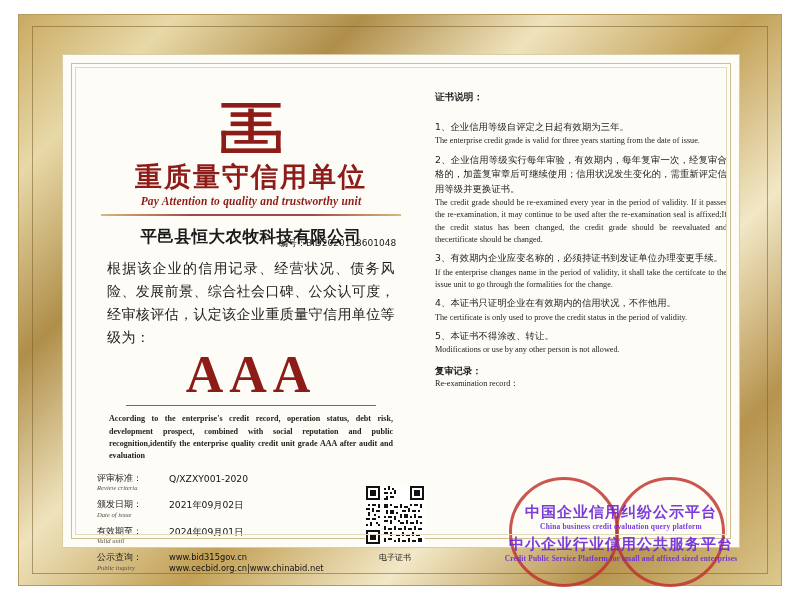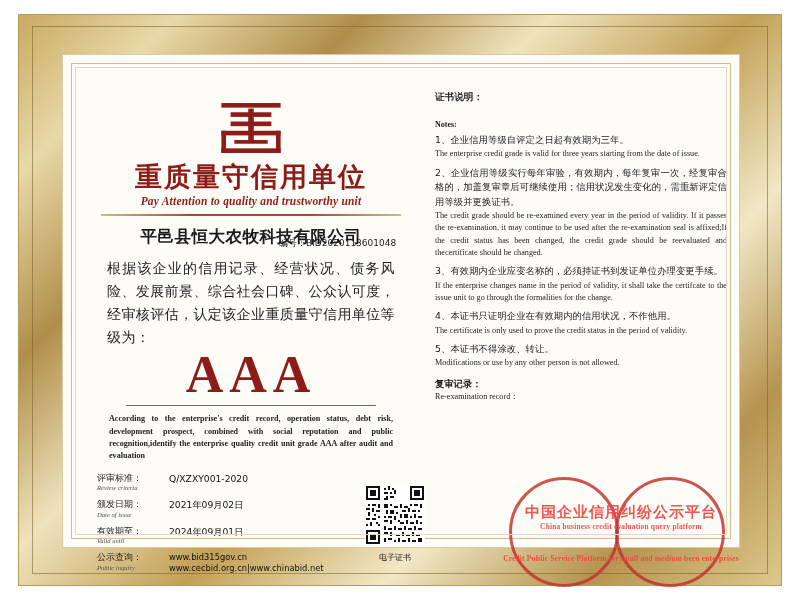--- a/index.html
+++ b/index.html
@@ -241,21 +241,21 @@
   .seal-ring{
     position:absolute;
     border:3px solid #c0312b;
     border-radius:50%;
     opacity:.82;
   }
   .seal-text{
     position:absolute;
     width:100%;
     text-align:center;
-    color:#ef4444;
+    color:#6d28d9;
     font-family:"DejaVu Sans", sans-serif;
     font-weight:bold;
     opacity:.9;
   }
   .seal-cn{font-size:15px;letter-spacing:1px;}
   .seal-en{
     font-family:"Liberation Serif", serif;
     font-size:7.4px;
     font-weight:bold;
     letter-spacing:.2px;
@@ -432,21 +432,20 @@
                 <rect x="21" y="26" width="1" height="2"></rect>
               <rect x="23" y="27" width="2" height="1"></rect>
                 <rect x="26" y="26" width="2" height="2"></rect>
             </g>
           </svg>
           <div class="qr-label">电子证书</div>
         </div>
 
         <div class="right">
           <div class="r-head">证书说明：</div>
-          <div class="r-head-en">Notes:</div>
 
           <div class="r-cn">1、企业信用等级自评定之日起有效期为三年。</div>
           <div class="r-en">The enterprise credit grade is valid for three years starting from the date of issue.</div>
 
           <div class="r-cn">2、企业信用等级实行每年审验，有效期内，每年复审一次，经复审合格的，加盖复审章后可继续使用；信用状况发生变化的，需重新评定信用等级并更换证书。</div>
           <div class="r-en">The credit grade should be re-examined every year in the period of validity. If it passes the re-examination, it may continue to be used after the re-examination seal is affixed;If the credit status has been changed, the credit grade should be reevaluated and thecertificate should be changed.</div>
 
           <div class="r-cn">3、有效期内企业应变名称的，必须持证书到发证单位办理变更手续。</div>
           <div class="r-en">If the enterprise changes name in the period of validity, it shall take the certifcate to the issue unit to go through the formalities for the change.</div>
 
@@ -459,19 +458,20 @@
           <div class="r-sub">复审记录：</div>
           <div class="r-sub-en">Re-examination record：</div>
         </div>
 
 
         <div class="seal">
           <div class="seal-ring" style="left:6px;top:4px;width:104px;height:104px;"></div>
           <div class="seal-ring" style="left:112px;top:4px;width:104px;height:104px;"></div>
           <div class="seal-text seal-cn" style="top:30px;">中国企业信用纠纷公示平台</div>
           <div class="seal-text seal-en" style="top:49px;">China business credit evaluation query platform</div>
-          <div class="seal-text seal-en" style="top:81px;">Credit Public Service Platform for small and medium been enterprises</div>
+          <div class="seal-text seal-cn" style="top:62px;">中小企业行业信用公共服务平台</div>
+          <div class="seal-text seal-en" style="top:81px;">Credit Public Service Platform for small and affixed sized enterprises</div>
         </div>
 
       </div>
     </div>
   </div>
 </div>
 
 </body></html>

